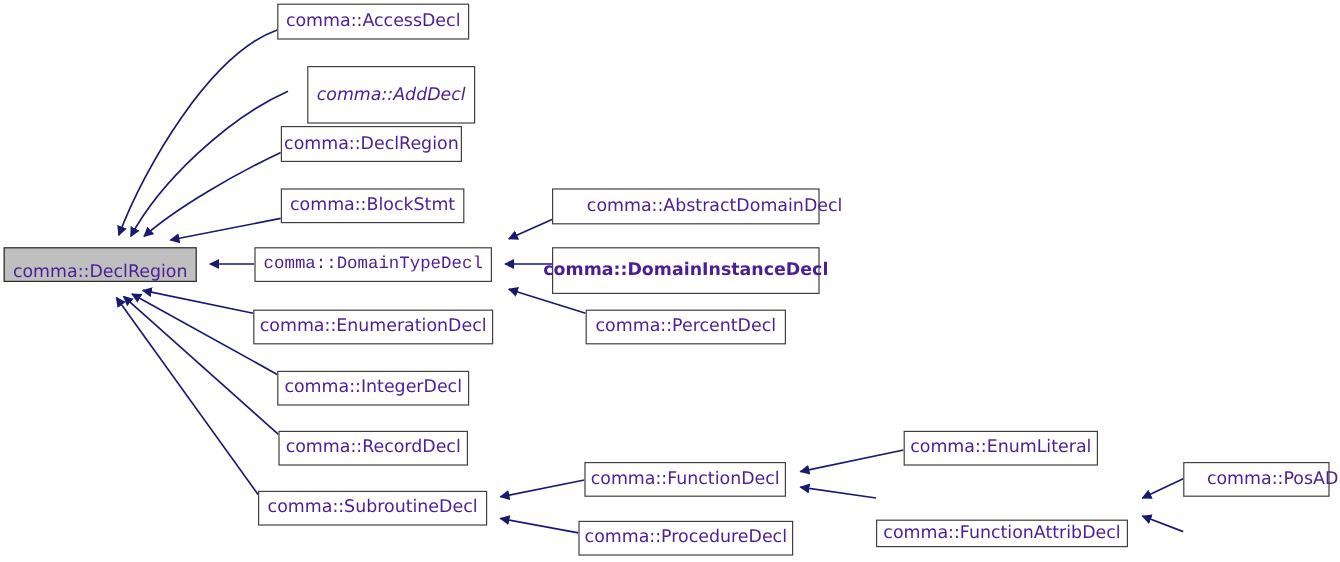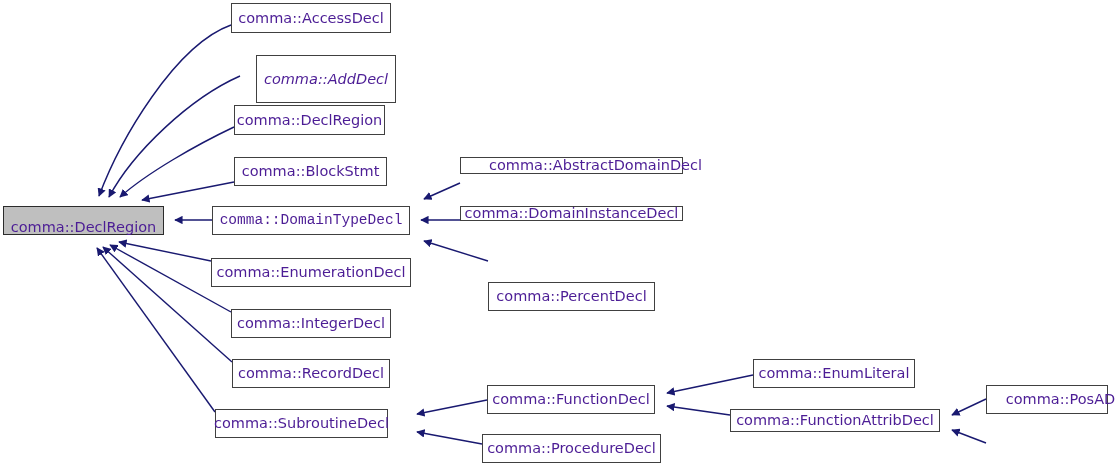--- a/index.html
+++ b/index.html
@@ -95,42 +95,42 @@
     </div>
     <div class="node" style="left: 211px; top: 258px; width: 200px; height: 29px; text-align: center;">
       <span class="node-label">comma::EnumerationDecl</span>
     </div>
     <div class="node" style="left: 232px; top: 359px; width: 158px; height: 29px;">
       <span class="node-label">comma::RecordDecl</span>
     </div>
     <div class="node" style="left: 231px; top: 309px; width: 160px; height: 29px;">
       <span class="node-label">comma::IntegerDecl</span>
     </div>
-    <div class="node" style="left: 215px; top: 409px; width: 173px; height: 29px;">
+    <div class="node" style="left: 215px; top: 409px; width: 191px; height: 29px;">
       <span class="node-label">comma::SubroutineDecl</span>
     </div>
-    <div class="node" style="left: 460px; top: 157px; width: 223px; height: 17px; padding-left: 48px;">
+    <div class="node" style="left: 460px; top: 157px; width: 223px; height: 30px; padding-left: 48px;">
       <span class="node-label">comma::AbstractDomainDecl</span>
     </div>
-    <div class="node" style="left: 460px; top: 206px; width: 223px; height: 15px;">
+    <div class="node" style="left: 460px; top: 206px; width: 223px; height: 39px; font-weight: bold;">
       <span class="node-label">comma::DomainInstanceDecl</span>
     </div>
-    <div class="node" style="left: 488px; top: 258px; width: 167px; height: 29px; margin-top: 24px;">
+    <div class="node" style="left: 488px; top: 258px; width: 167px; height: 29px;">
       <span class="node-label">comma::PercentDecl</span>
     </div>
     <div class="node" style="left: 487px; top: 385px; width: 168px; height: 29px;">
       <span class="node-label">comma::FunctionDecl</span>
     </div>
     <div class="node" style="left: 753px; top: 359px; width: 162px; height: 29px;">
       <span class="node-label">comma::EnumLiteral</span>
     </div>
     <div class="node" style="left: 482px; top: 434px; width: 179px; height: 29px;">
       <span class="node-label">comma::ProcedureDecl</span>
     </div>
-    <div class="node" style="left: 730px; top: 409px; width: 210px; height: 23px;">
+    <div class="node" style="left: 730px; top: 433px; width: 210px; height: 23px;">
       <span class="node-label">comma::FunctionAttribDecl</span>
     </div>
     <div class="node" style="left: 986px; top: 385px; width: 122px; height: 29px; padding-left: 27px;">
       <span class="node-label">comma::PosAD</span>
     </div>
     <div class="node" style="left: 986px; top: 434px; width: 122px; height: 29px; margin-top: 38px;">
       <span class="node-label">comma::ValAD</span>
     </div>
   </div>
 

